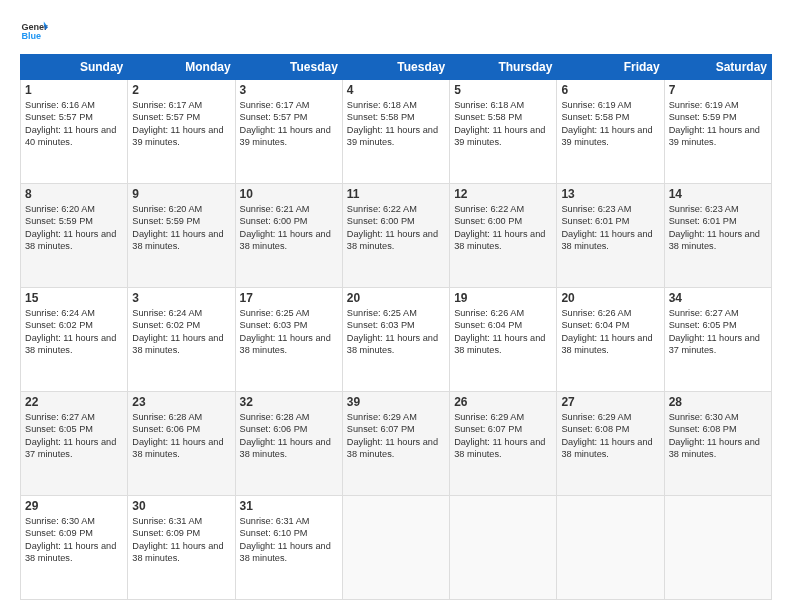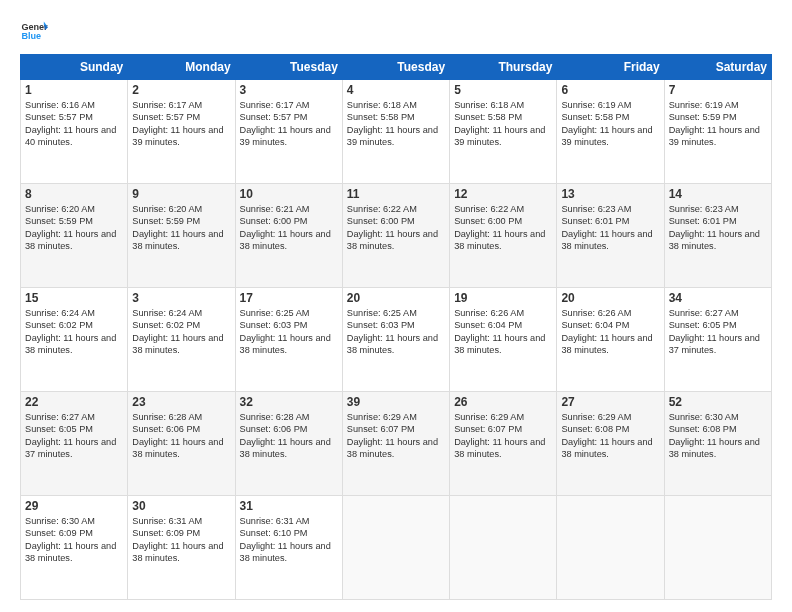--- a/index.html
+++ b/index.html
@@ -234,21 +234,21 @@
           </td>
           <td>
             <span class="day-num">26</span>
 <div class="day-info">Sunrise: 6:29 AM<br>Sunset: 6:07 PM<br>Daylight: 11 hours and 38 minutes.</div>
           </td>
           <td>
             <span class="day-num">27</span>
 <div class="day-info">Sunrise: 6:29 AM<br>Sunset: 6:08 PM<br>Daylight: 11 hours and 38 minutes.</div>
           </td>
           <td>
-            <span class="day-num">52</span>
+            <span class="day-num">28</span>
 <div class="day-info">Sunrise: 6:30 AM<br>Sunset: 6:08 PM<br>Daylight: 11 hours and 38 minutes.</div>
           </td>
         </tr>
         <tr>
           <td>
             <span class="day-num">29</span>
 <div class="day-info">Sunrise: 6:30 AM<br>Sunset: 6:09 PM<br>Daylight: 11 hours and 38 minutes.</div>
           </td>
           <td>
             <span class="day-num">30</span>

